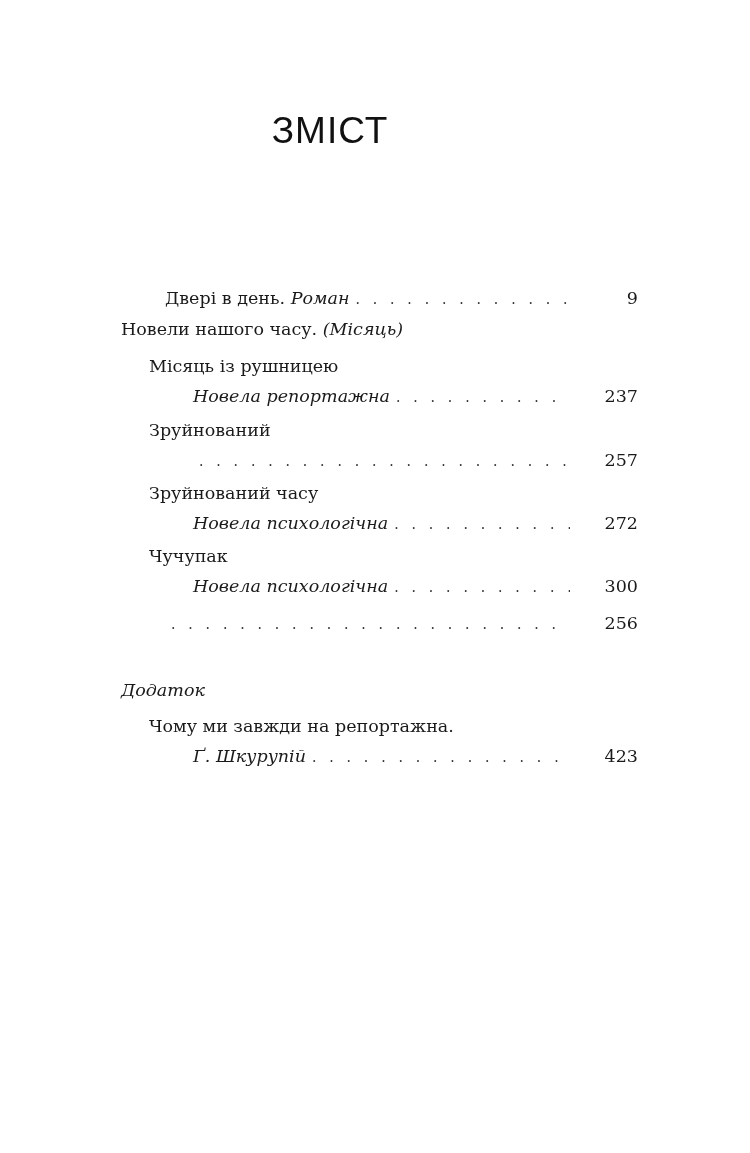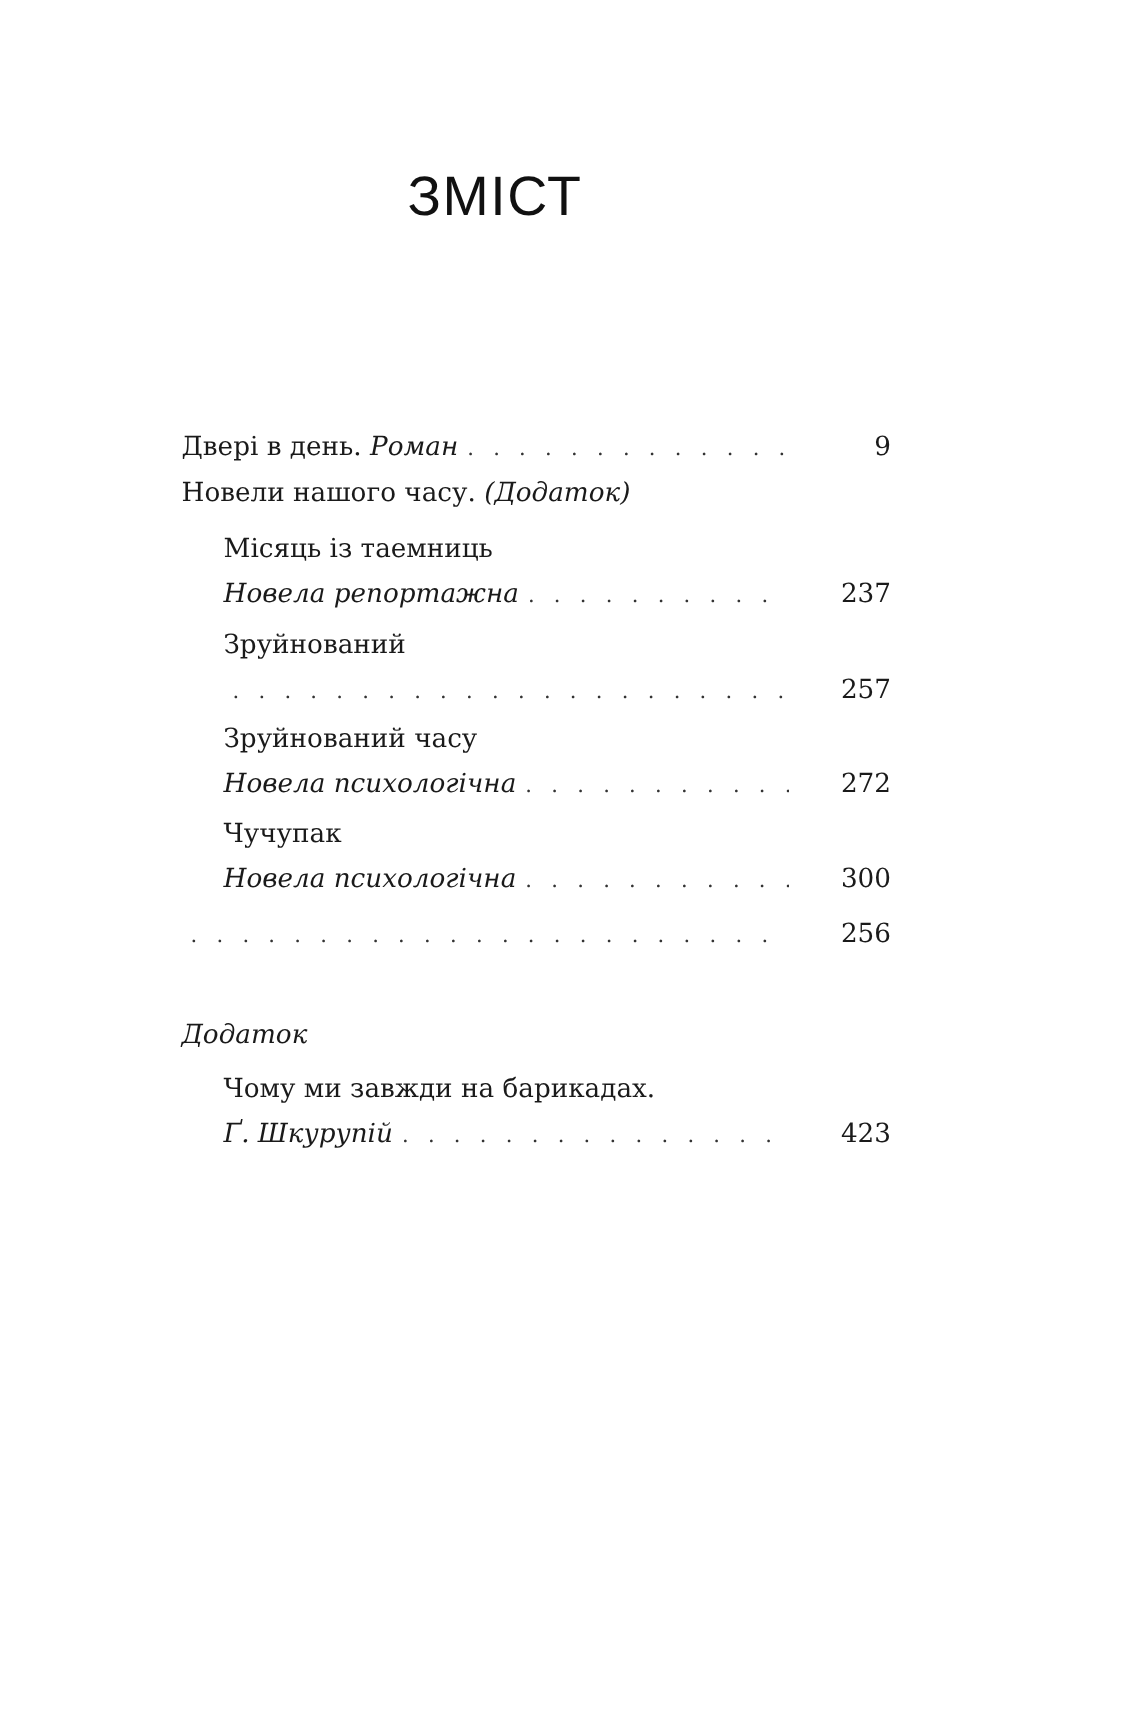--- a/index.html
+++ b/index.html
@@ -6,21 +6,21 @@
   body { width: 750px; height: 1153px; position: relative; overflow: hidden;
          font-family: "DejaVu Serif", "Liberation Serif", serif; color: #1a1a1a; }
   .title { position: absolute; top: 110px; left: 0; width: 660px; text-align: center;
            font-family: "Liberation Sans", "DejaVu Sans", sans-serif; font-size: 37px;
            letter-spacing: 1px; color: #111; }
   .toc { position: absolute; left: 121px; width: 473px; top: 284px; font-size: 17.5px; }
   .row { position: absolute; left: 0; width: 473px; height: 28px; line-height: 28px;
          white-space: nowrap; }
   .row.indent { left: 28px; width: 445px; }
   .it { font-style: italic; }
-  .leader-row { display: flex; align-items: baseline; }
+  .leader-row { display: flex; align-items: baseline; margin-left: 44px; }
   .leader-row .txt { flex: 0 0 auto; }
   .leader-row .dots { flex: 1 1 auto; overflow: hidden; margin: 0 6px 0 6px;
         letter-spacing: 4.2px; color: #333; font-size: 14px; }
   .leader-row .pg { flex: 0 0 62px; text-align: right; font-variant-numeric: oldstyle-nums; }
 </style>
 </head>
 <body>
 
 <div class="title">ЗМІСТ</div>
 
@@ -30,24 +30,24 @@
     <span class="txt">
       <span>Двері в день.</span>
       <span class="it">Роман</span>
     </span>
     <span class="dots">. . . . . . . . . . . . . . . . . . . . . . . . . . . . . . . . . . . . . . . . . . . . . . . .</span>
     <span class="pg">9</span>
   </div>
 
   <div class="row" style="top:31px">
     <span>Новели нашого часу.</span>
-    <span class="it">(Додаток)</span>
+    <span class="it">(Місяць)</span>
   </div>
 
-  <div class="row indent" style="top:68px">Місяць із таемниць</div>
+  <div class="row indent" style="top:68px">Місяць із рушницею</div>
   <div class="row indent leader-row" style="top:98px">
     <span class="txt it">Новела репортажна</span>
     <span class="dots">. . . . . . . . . . . . . . . . . . . . . . . . . . . . . . . . . . . . . . . . . . . . . . . .</span>
     <span class="pg">237</span>
   </div>
 
   <div class="row indent" style="top:132px">Зруйнований</div>
   <div class="row indent leader-row" style="top:162px">
     <span class="dots">. . . . . . . . . . . . . . . . . . . . . . . . . . . . . . . . . . . . . . . . . . . . . . . .</span>
     <span class="pg">257</span>
@@ -66,20 +66,20 @@
     <span class="dots">. . . . . . . . . . . . . . . . . . . . . . . . . . . . . . . . . . . . . . . . . . . . . . . .</span>
     <span class="pg">300</span>
   </div>
 
   <div class="row leader-row" style="top:325px">
     <span class="dots">. . . . . . . . . . . . . . . . . . . . . . . . . . . . . . . . . . . . . . . . . . . . . . . .</span>
     <span class="pg">256</span>
   </div>
 
   <div class="row it" style="top:392px">Додаток</div>
-  <div class="row indent" style="top:428px">Чому ми завжди на барикадах.</div>
+  <div class="row indent" style="top:428px">Чому ми завжди на репортажна.</div>
   <div class="row indent leader-row" style="top:458px">
     <span class="txt it">Ґ. Шкурупій</span>
     <span class="dots">. . . . . . . . . . . . . . . . . . . . . . . . . . . . . . . . . . . . . . . . . . . . . . . .</span>
     <span class="pg">423</span>
   </div>
 
 </div>
 
 </body></html>

